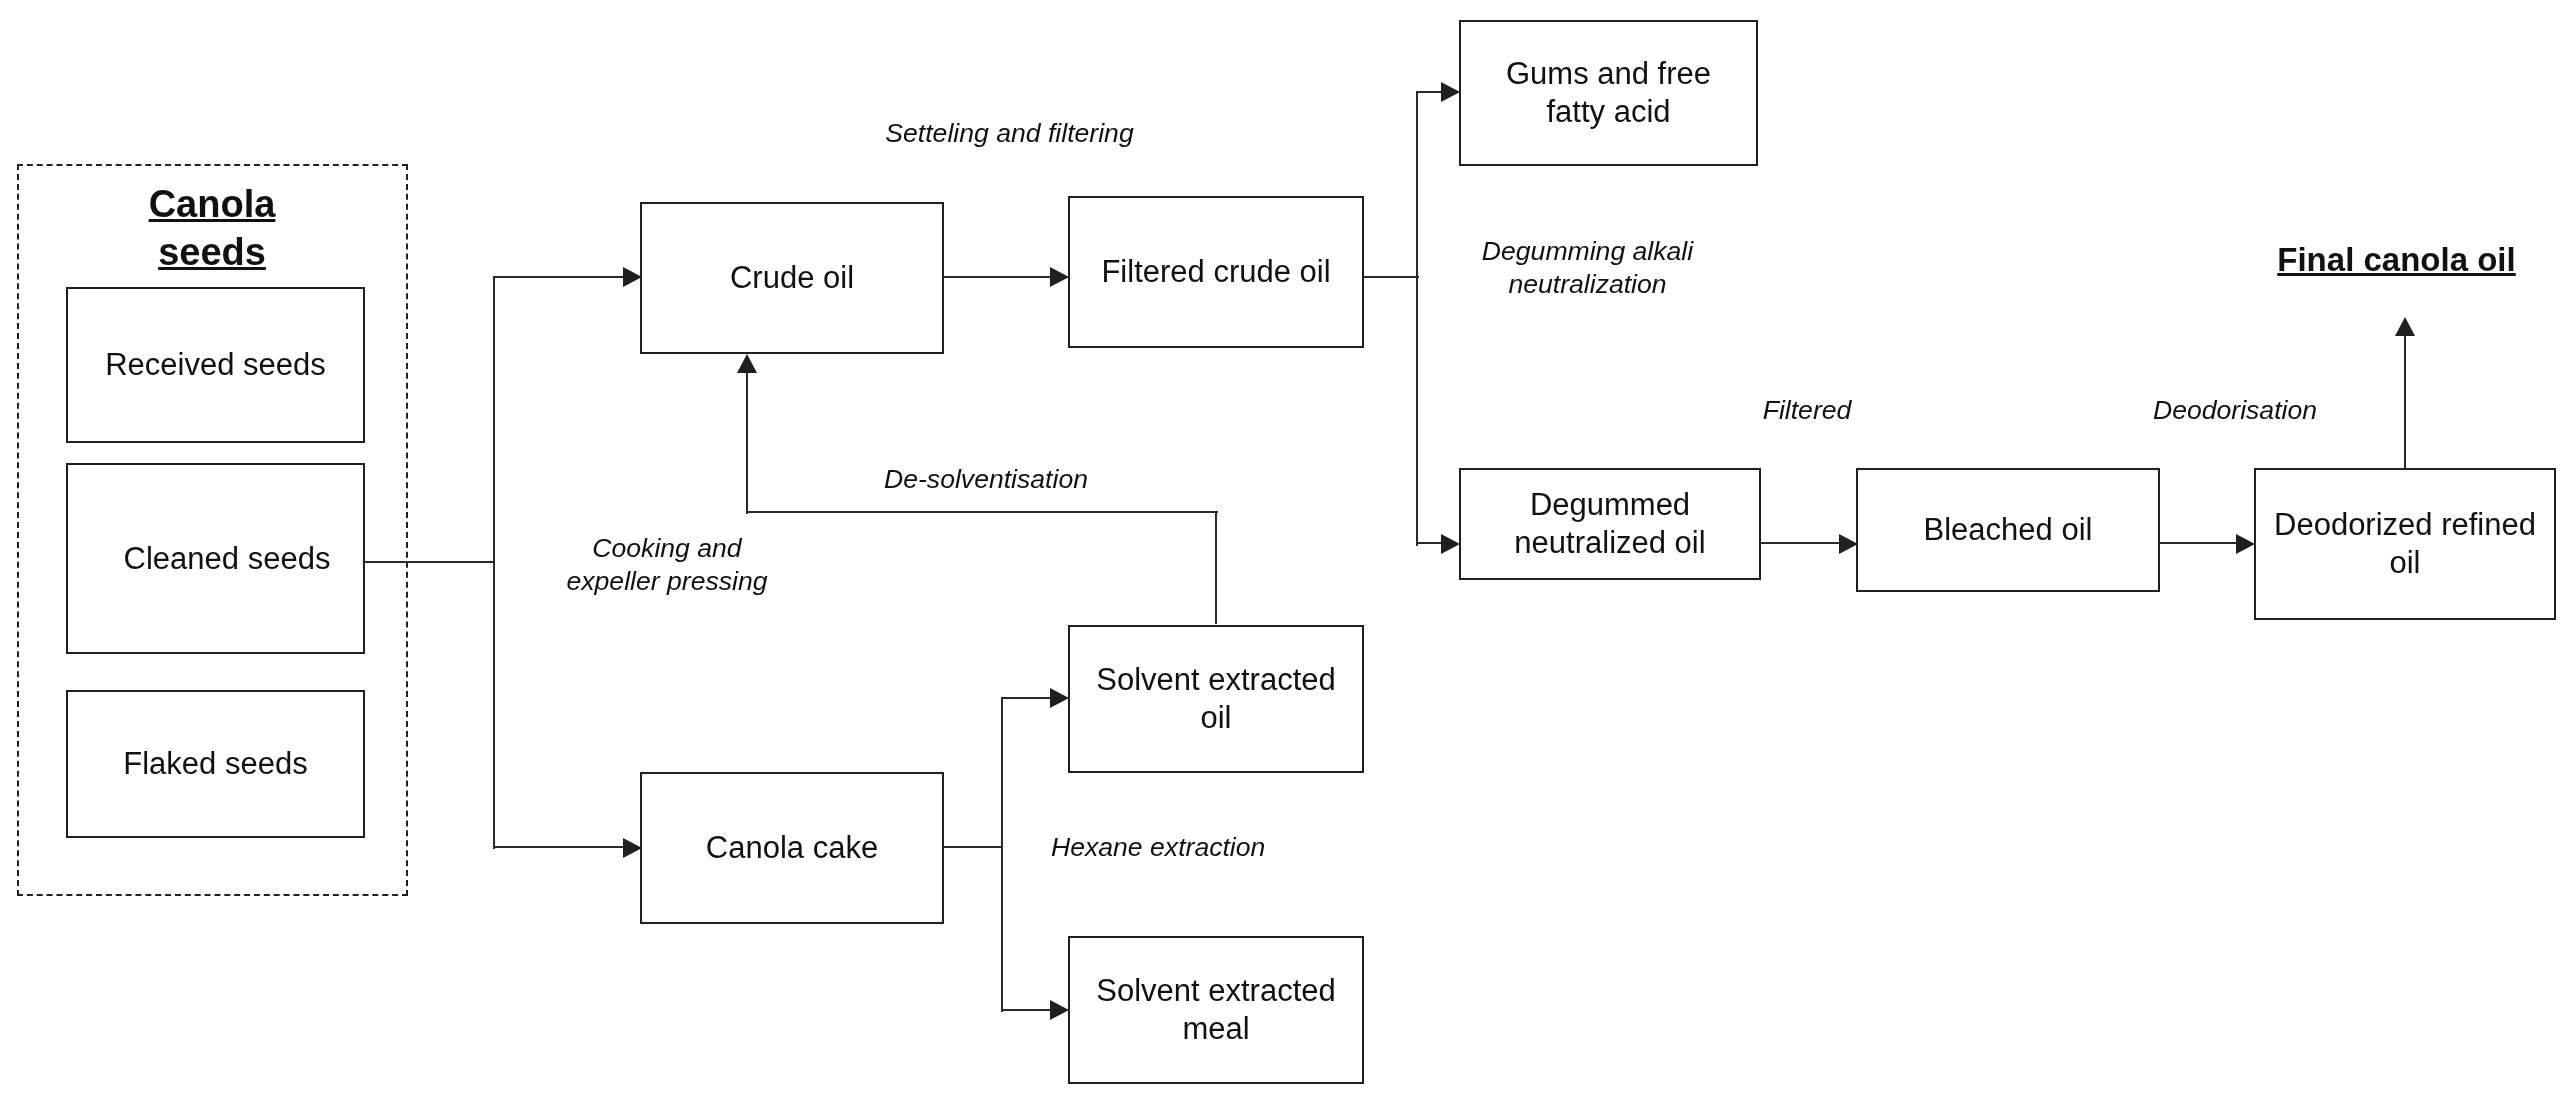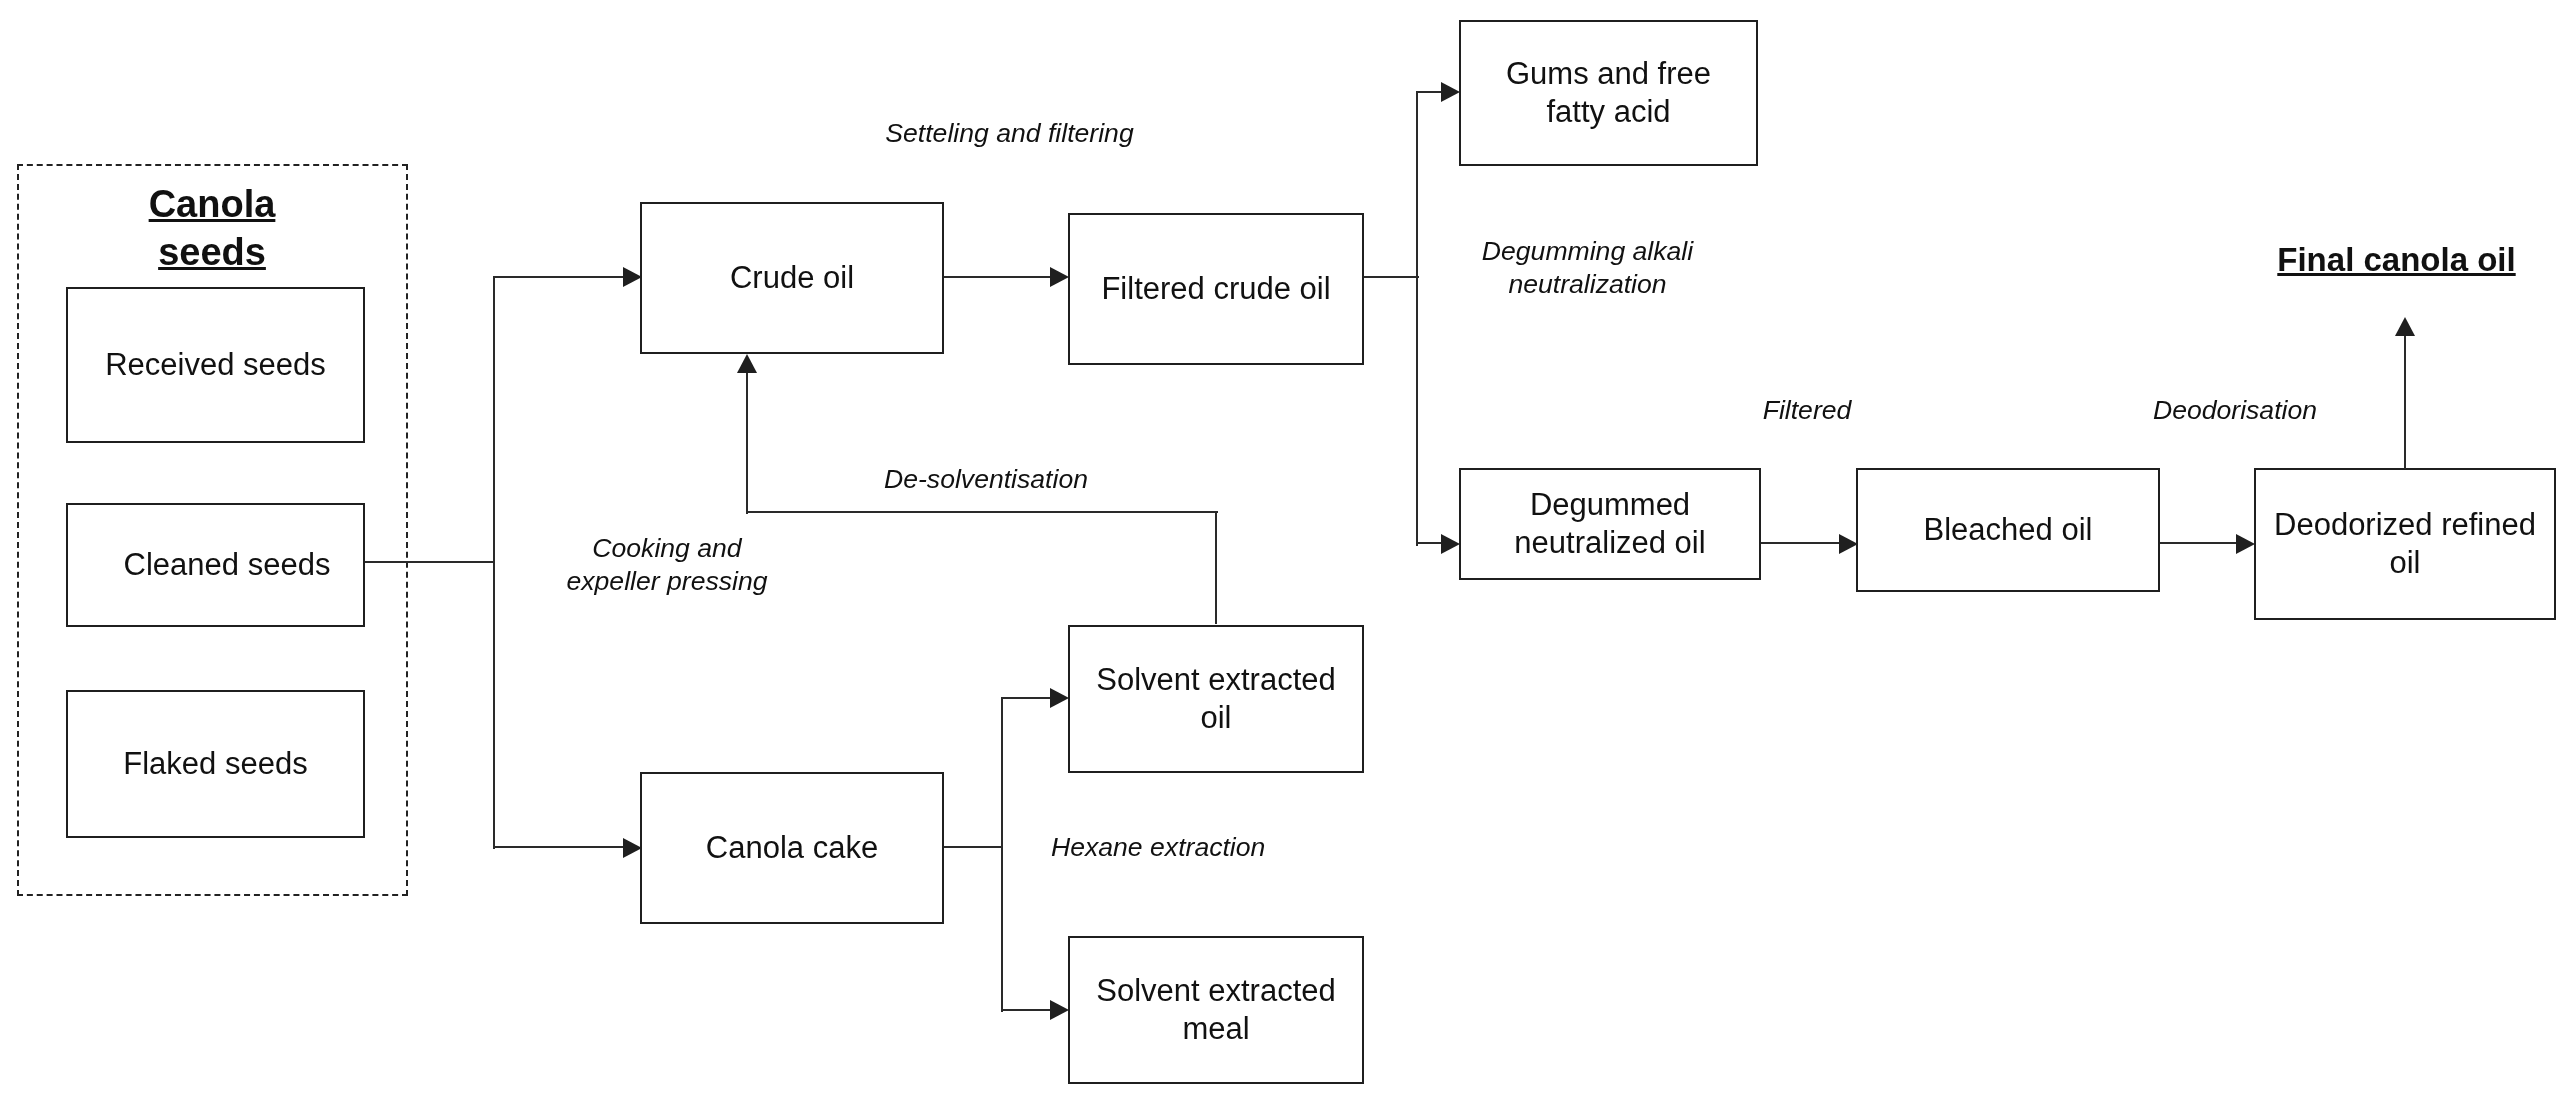--- a/index.html
+++ b/index.html
@@ -78,31 +78,31 @@
 
 <div id="canvas">
 
   <div class="group-box" style="left:16.5px; top:164px; width:391px; height:732px;">
     <div class="group-title">Canola seeds</div>
   </div>
 
   <div class="node" style="left:66px; top:287px; width:299px; height:156px;">
     <span>Received seeds</span>
   </div>
-  <div class="node" style="left:66px; top:503px; width:299px; height:124px;padding-left:36px;">
+  <div class="node" style="left:66px; top:463px; width:299px; height:191px;padding-left:36px;">
     <span>Cleaned seeds</span>
   </div>
   <div class="node" style="left:66px; top:690px; width:299px; height:148px;">
     <span>Flaked seeds</span>
   </div>
 
   <div class="node" style="left:640px; top:202px; width:304px; height:152px;">
     <span>Crude oil</span>
   </div>
-  <div class="node" style="left:1068px; top:213px; width:296px; height:152px;text-align:center;">
+  <div class="node" style="left:1068px; top:196px; width:296px; height:152px;text-align:center;">
     <span>Filtered crude oil</span>
   </div>
   <div class="node" style="left:1459px; top:19.5px; width:299px; height:146px;">
     <span>Gums and free fatty acid</span>
   </div>
   <div class="node" style="left:1459px; top:468px; width:302px; height:112px;">
     <span>Degummed neutralized oil</span>
   </div>
   <div class="node" style="left:1856px; top:468px; width:304px; height:124px;">
     <span>Bleached oil</span>

